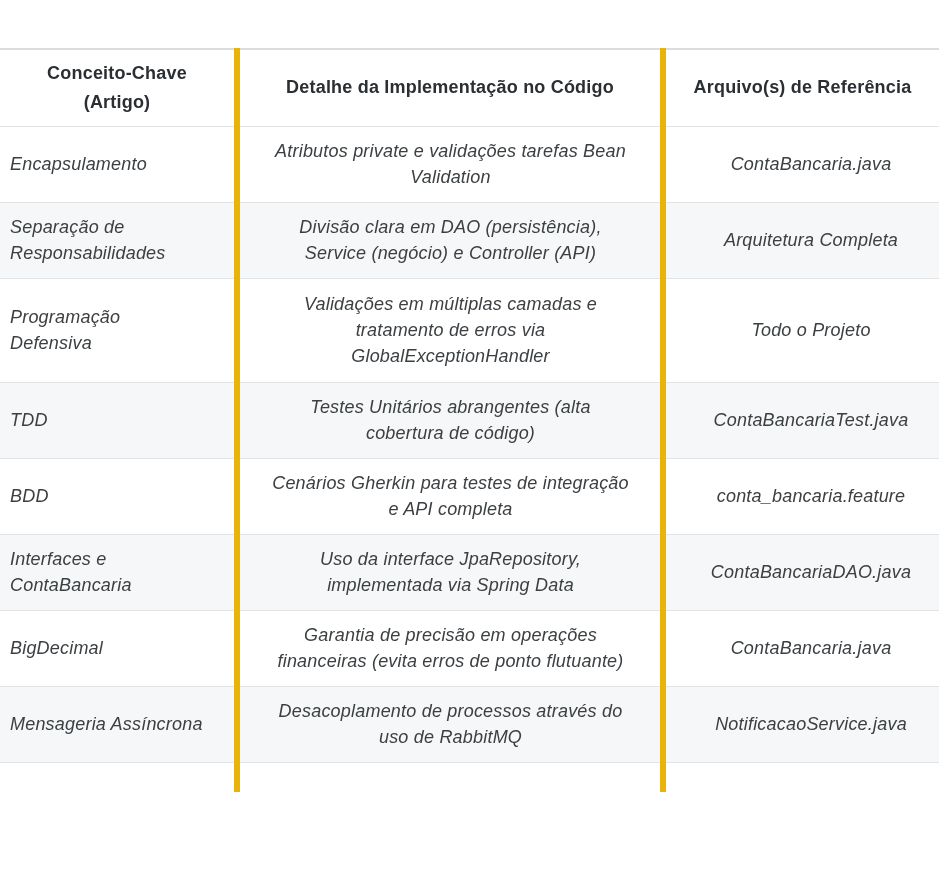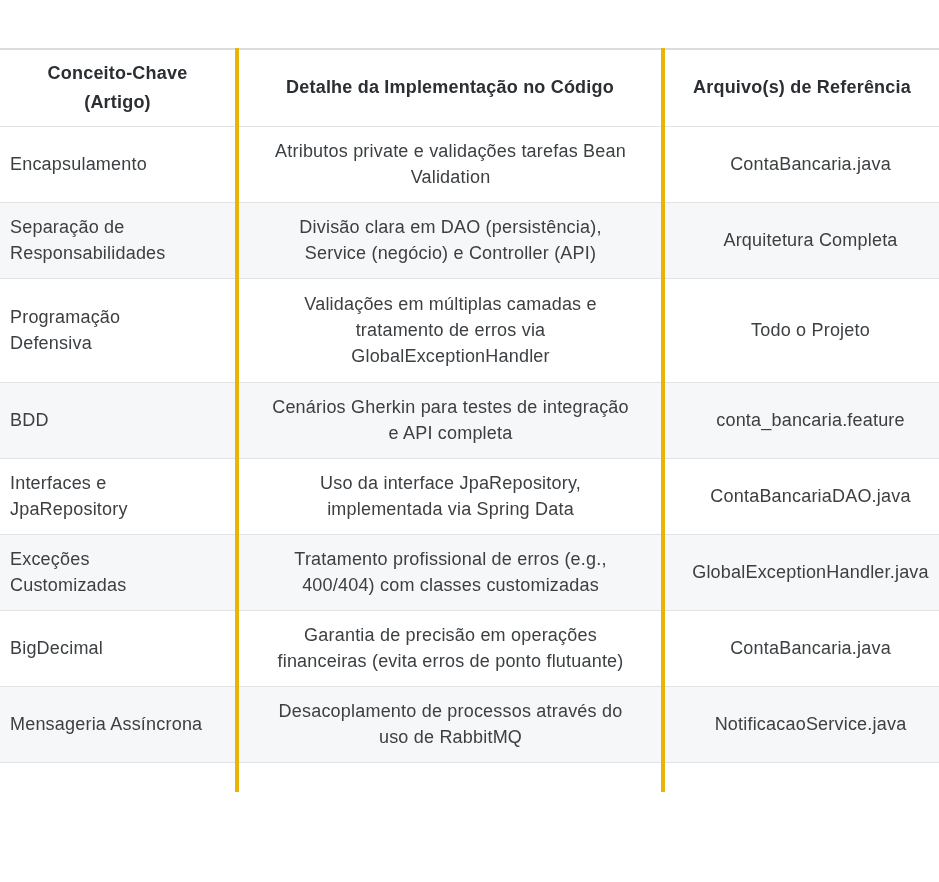--- a/index.html
+++ b/index.html
@@ -25,25 +25,25 @@
     width: 939px;
     border-top: 2px solid #dadcdd;
   }
   th, td {
     vertical-align: middle;
     border-bottom: 1px solid #e1e3e4;
     white-space: pre-line;
     overflow: hidden;
   }
   th + th, td + td {
-    border-left: 4px solid #eab308;
+    border-left: 6px solid #eab308;
     text-align: center;
   }
   thead tr { height: 77px; }
-  tbody tr { height: 76px; }
+  tbody tr { height: 76px; font-style: italic; }
   tbody tr.tall { height: 104px; }
   tbody tr.partial { height: 30px; }
   tbody tr.partial td { border-bottom: none; }
   tbody tr:nth-child(even) { background: #f6f7f8; }
   th {
     font-size: 18px;
     font-weight: 700;
     color: #2b2f33;
     line-height: 29px;
     letter-spacing: 0.2px;
@@ -97,38 +97,37 @@
         </tr>
         <tr class="tall">
           <td class="c-concept">Programação
 Defensiva</td>
           <td class="c-detail">Validações em múltiplas camadas e
 tratamento de erros via
 GlobalExceptionHandler</td>
           <td class="c-file">Todo o Projeto</td>
         </tr>
         <tr>
+          <td class="c-concept">TDD</td>
+          <td class="c-detail">Testes Unitários abrangentes (alta
+cobertura de código)</td>
+          <td class="c-file">ContaBancariaTest.java</td>
+        </tr>
+        <tr>
           <td class="c-concept">BDD</td>
           <td class="c-detail">Cenários Gherkin para testes de integração
 e API completa</td>
           <td class="c-file">conta_bancaria.feature</td>
         </tr>
         <tr>
           <td class="c-concept">Interfaces e
-JpaRepository</td>
+ContaBancaria</td>
           <td class="c-detail">Uso da interface JpaRepository,
 implementada via Spring Data</td>
           <td class="c-file">ContaBancariaDAO.java</td>
-        </tr>
-        <tr>
-          <td class="c-concept">Exceções
-Customizadas</td>
-          <td class="c-detail">Tratamento profissional de erros (e.g.,
-400/404) com classes customizadas</td>
-          <td class="c-file">GlobalExceptionHandler.java</td>
         </tr>
         <tr>
           <td class="c-concept">BigDecimal</td>
           <td class="c-detail">Garantia de precisão em operações
 financeiras (evita erros de ponto flutuante)</td>
           <td class="c-file">ContaBancaria.java</td>
         </tr>
         <tr>
           <td class="c-concept">Mensageria Assíncrona</td>
           <td class="c-detail">Desacoplamento de processos através do

